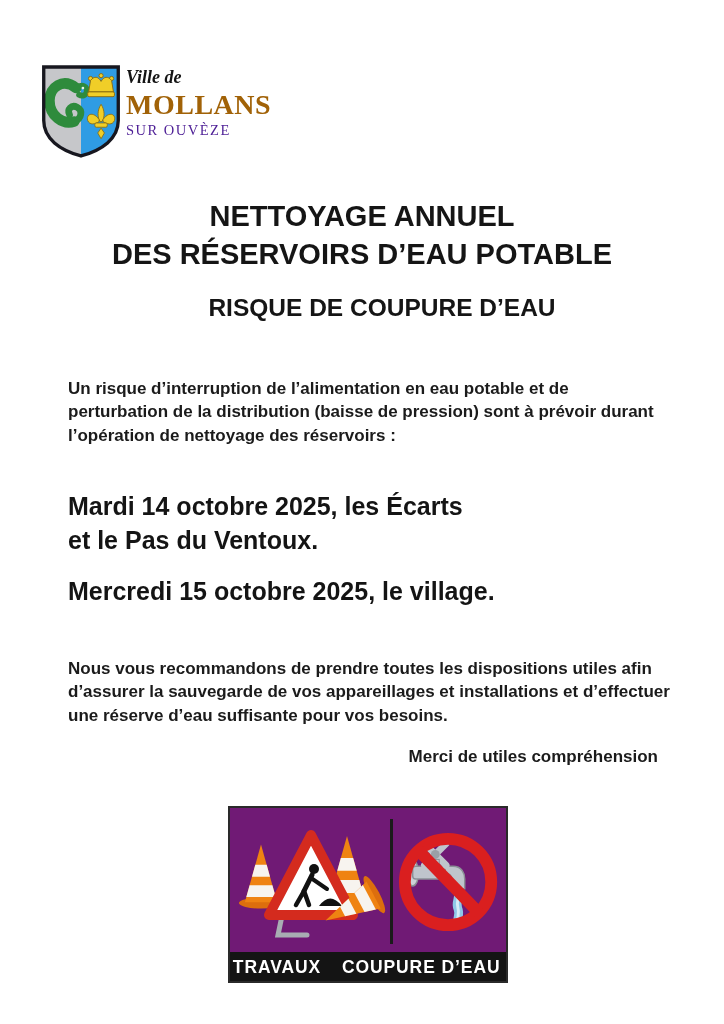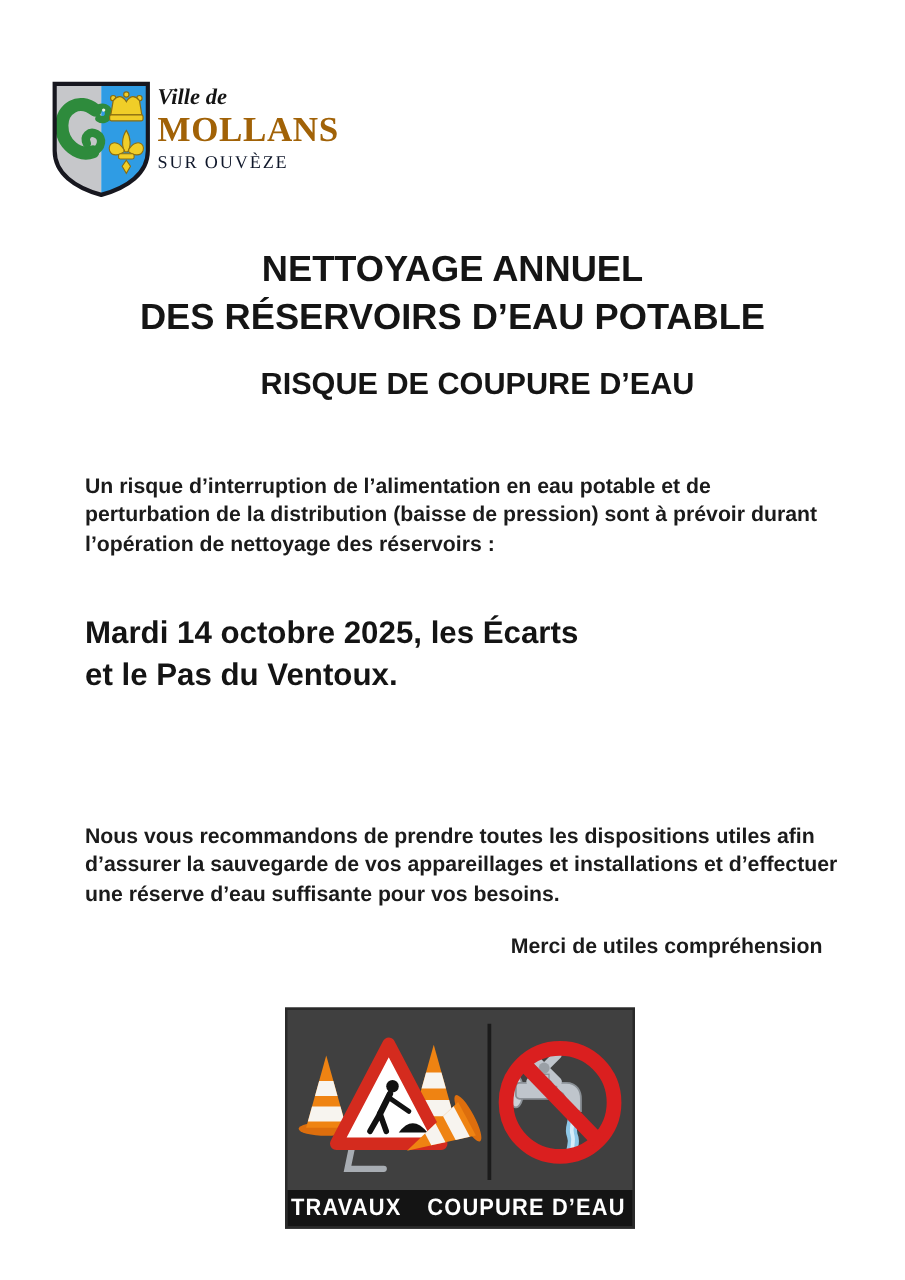--- a/index.html
+++ b/index.html
@@ -9,39 +9,39 @@
     font-family:"Liberation Sans",sans-serif;color:#1b1b1b;
   }
   
   .coat{position:absolute;left:38px;top:62px;width:86px;height:98px;}
   .citybox{position:absolute;left:126px;top:66px;width:174px;text-align:left;}
   .city-prefix{font-family:"Liberation Serif",serif;font-style:italic;font-weight:bold;
     font-size:18px;line-height:22px;color:#141414;}
   .city-name{font-family:"Liberation Serif",serif;font-weight:bold;
     font-size:28px;line-height:30px;color:#a16207;letter-spacing:.5px;margin-top:2px;}
   .city-suffix{font-family:"Liberation Serif",serif;font-size:14.5px;line-height:18px;
-    color:#0f172a;letter-spacing:1.5px;margin-top:1px;}
+    color:#4c1d95;letter-spacing:1.5px;margin-top:1px;}
   
   .title{position:absolute;left:0;right:0;top:197px;text-align:center;
     font-size:29px;line-height:38px;font-weight:bold;color:#151515;}
   .subtitle{position:absolute;left:0;right:0;top:294px;text-align:center;
     font-size:24.5px;font-weight:bold;color:#151515;padding-left:40px;}
   
   .para{position:absolute;left:68px;font-size:17px;line-height:23.4px;
     font-weight:bold;white-space:pre-line;color:#1b1b1b;}
   .intro{top:377px;}
   .reco{top:657px;}
   .date-line{position:absolute;left:68px;font-size:25px;line-height:34px;
     font-weight:bold;white-space:pre-line;color:#141414;}
   .date1{top:489px;}
   .date2{top:574px;}
   .thanks{position:absolute;right:66px;top:747px;font-size:17px;font-weight:bold;color:#1b1b1b;}
   
   .works-figure{position:absolute;left:228px;top:806px;width:280px;height:177px;
-    border:2px solid #2a2a2a;box-sizing:border-box;background:#404040;}
+    border:2px solid #2a2a2a;box-sizing:border-box;background:#701a75;}
   .panel-left{position:absolute;left:1px;top:1px;width:156px;height:144px;}
   .panel-divider{position:absolute;left:160px;top:11px;width:3px;height:125px;background:#1b1b1b;}
   .panel-right{position:absolute;left:166px;top:2px;width:108px;height:142px;}
   .banner{position:absolute;left:0;right:0;bottom:0;height:29px;background:#141414;
     display:flex;align-items:center;justify-content:center;}
   .banner-text{color:#fff;font-weight:bold;font-size:19px;letter-spacing:1px;
     transform:scaleX(.92);white-space:nowrap;}
   .banner-bar{width:3px;height:18px;background:#fff;margin:0 5px;display:inline-block;}
 </style>
 </head>
@@ -95,20 +95,21 @@
     <span>NETTOYAGE ANNUEL</span><br>
     <span>DES RÉSERVOIRS D’EAU POTABLE</span>
   </h1>
   <h2 class="subtitle" style="margin:0;">RISQUE DE COUPURE D’EAU</h2>
 
   <p class="para intro" style="margin:0;">Un risque d’interruption de l’alimentation en eau potable et de
 perturbation de la distribution (baisse de pression) sont à prévoir durant
 l’opération de nettoyage des réservoirs :</p>
   <p class="date-line date1" style="margin:0;">Mardi 14 octobre 2025, les Écarts
 et le Pas du Ventoux.</p>
+  <p class="date-line date2" style="margin:0;">Mercredi 15 octobre 2025, le village.</p>
   <p class="para reco" style="margin:0;">Nous vous recommandons de prendre toutes les dispositions utiles afin
 d’assurer la sauvegarde de vos appareillages et installations et d’effectuer
 une réserve d’eau suffisante pour vos besoins.</p>
   <p class="thanks" style="margin:0;">Merci de utiles compréhension</p>
 
   <figure class="works-figure" style="margin:0;">
 
     <svg class="panel-left" viewBox="0 0 156 144">
       <defs>
         <g id="cone">

